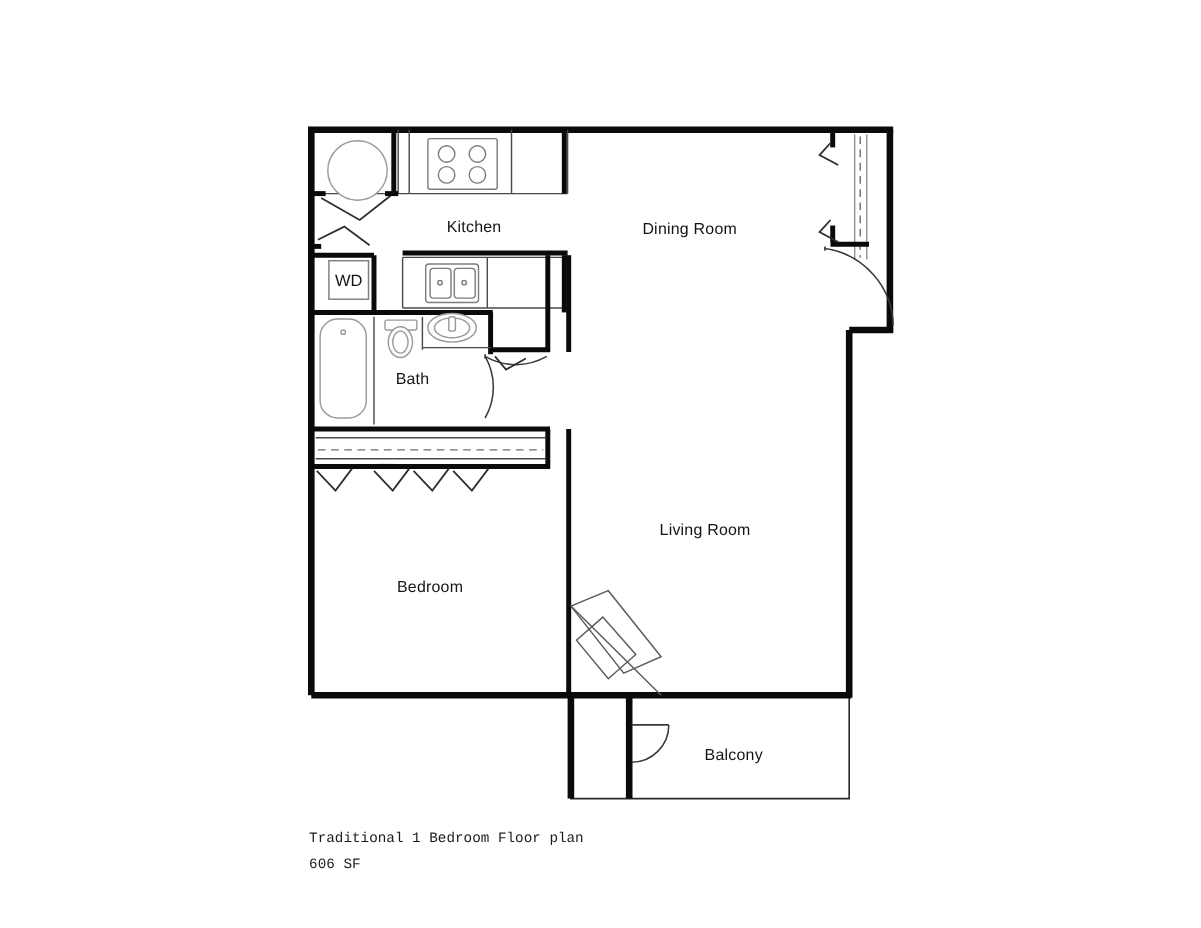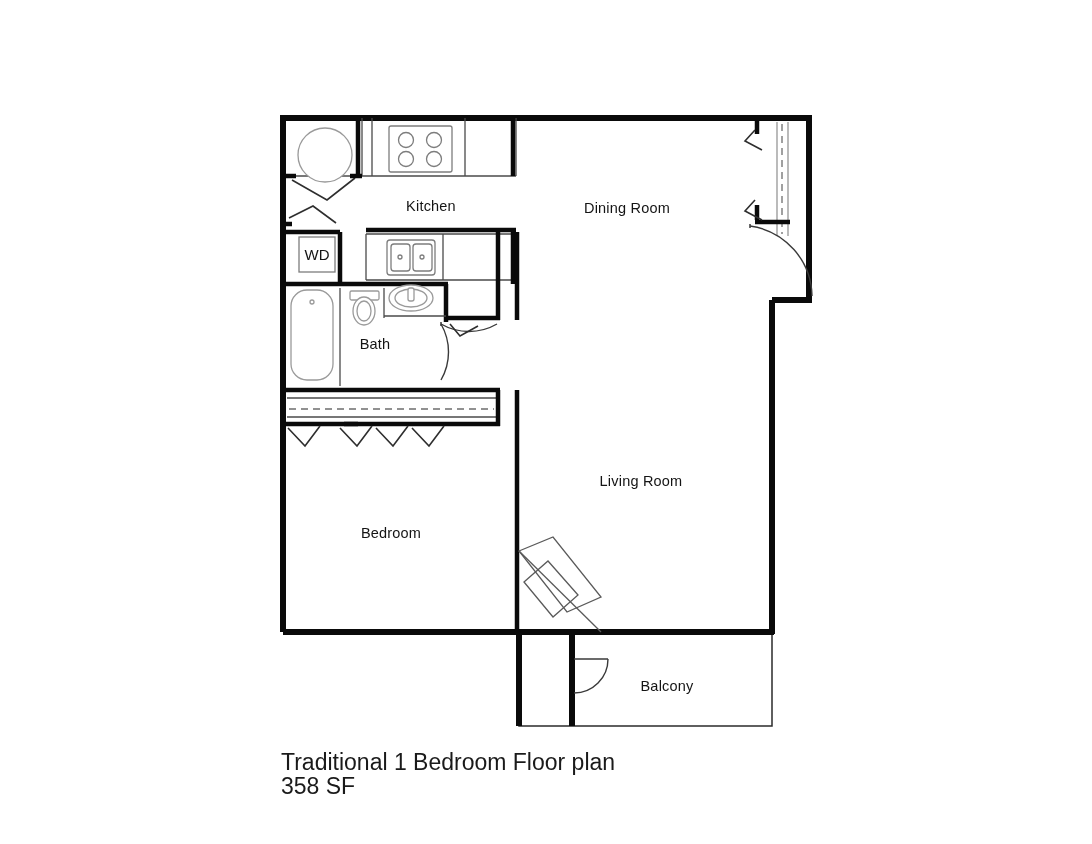--- a/index.html
+++ b/index.html
@@ -106,22 +106,22 @@
     fill: #141414;
     text-anchor: middle;
   }
   .caption-block {
     position: absolute;
     left: 281px;
     top: 750px;
     width: 600px;
   }
   .caption-line {
-    font-family: Liberation Sans, sans-serif;
-    font-size: 23px;
+    font-family: Liberation Mono, monospace;
+    font-size: 13px;
     color: #1a1a1a;
     line-height: 24px;
     white-space: pre;
   }
 </style>
 </head>
 <body>
 
 <div id="floorplan-root">
 
@@ -276,16 +276,16 @@
     <text class="room-label" x="627" y="213">Dining Room</text>
     <text class="room-label" x="375" y="349">Bath</text>
     <text class="room-label" x="641" y="486">Living Room</text>
     <text class="room-label" x="391" y="538">Bedroom</text>
     <text class="room-label" x="667" y="691">Balcony</text>
 
   </svg>
 
   <div class="caption-block">
     <div class="caption-line">Traditional 1 Bedroom Floor plan</div>
-    <div class="caption-line">358 SF</div>
+    <div class="caption-line">606 SF</div>
   </div>
 
 </div>
 
 </body></html>

